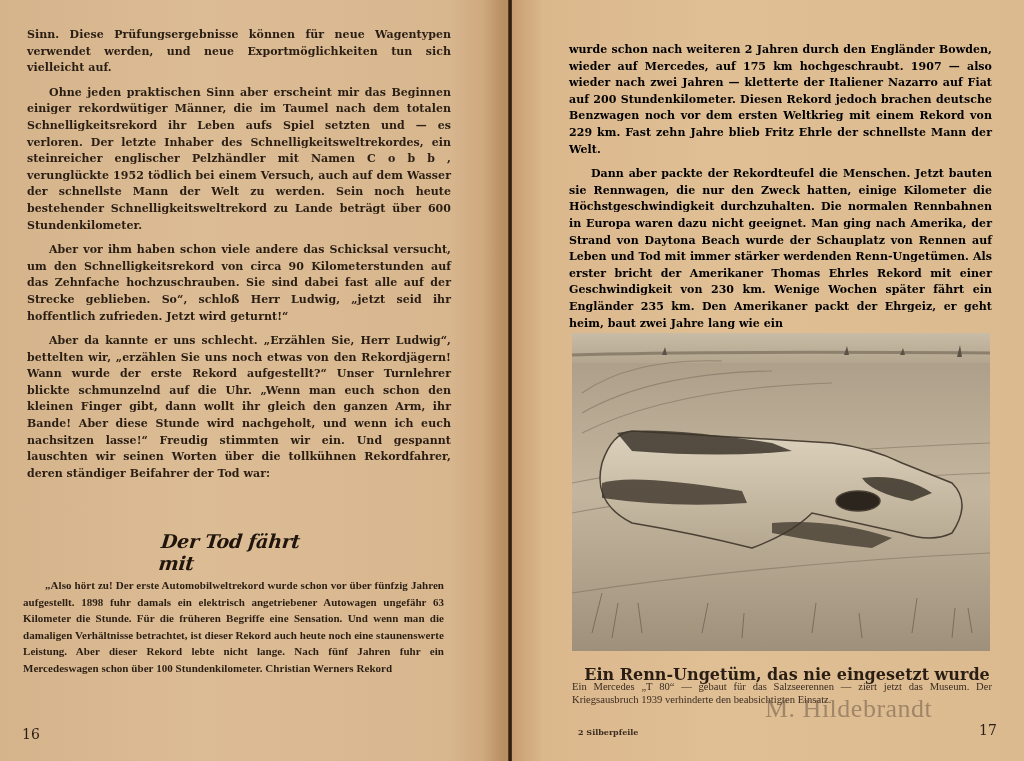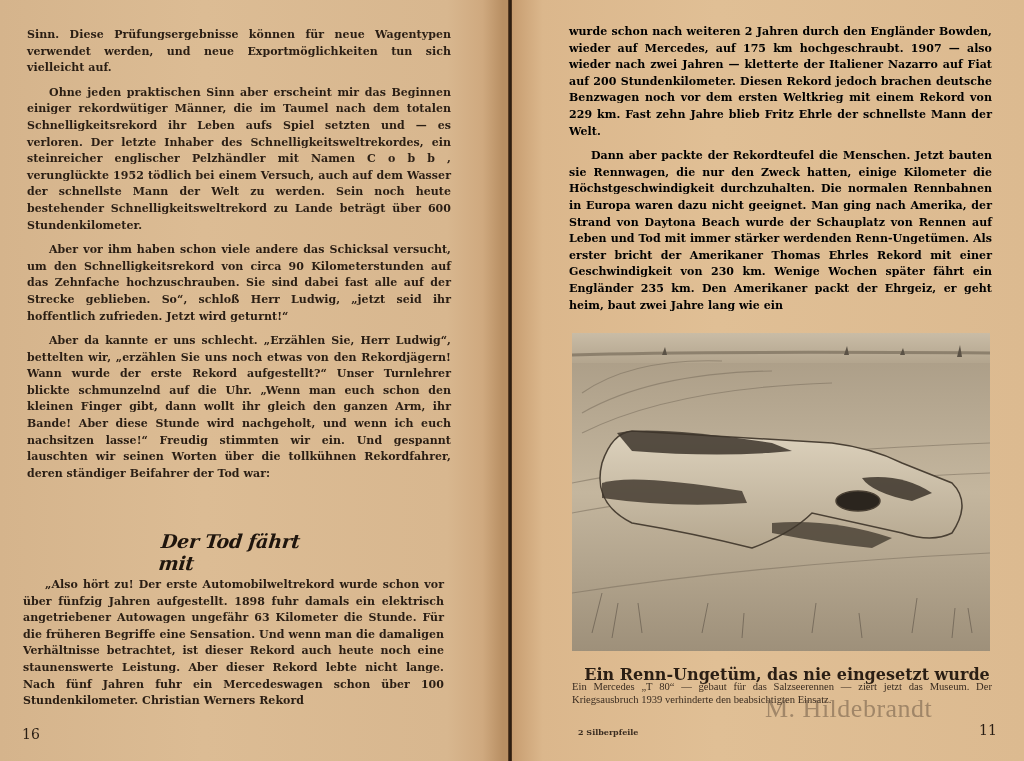--- a/index.html
+++ b/index.html
@@ -36,27 +36,27 @@
   .text p { margin: 0; }
   .text p.indent { text-indent: 22px; }
   .text p.gap { margin-top: 8px; }
   .left-top { left: 27px; top: 27px; width: 424px; }
   .heading {
     position: absolute; left: 160px; top: 530px; width: 150px;
     font-family: "DejaVu Serif", serif; font-style: italic; font-weight: bold;
     font-size: 19px; letter-spacing: -0.3px; color: #1f150d;
     transform: skewX(-6deg);
   }
-  .left-bottom { left: 23px; top: 577px; width: 421px; }
+  .left-bottom { left: 23px; top: 577px; width: 421px; font-family: Liberation Serif, serif; }
   .pagenum {
     position: absolute; font-size: 14px; font-weight: normal; color: #2a1e14;
   }
   .pn-left { left: 22px; top: 726px; }
   .pn-right { left: 979px; top: 722px; }
-  .right-top { left: 569px; top: 24px; width: 423px; }
+  .right-top { left: 569px; top: 42px; width: 423px; }
   .figure {
     position: absolute; left: 572px; top: 333px; width: 418px; height: 318px;
     background: #b8aa94;
     overflow: hidden;
   }
   .figure svg { display: block; }
   .caption-title {
     position: absolute; left: 560px; top: 665px; width: 464px; text-align: center;
     font-size: 16px; font-weight: bold; color: #2a1e14;
     transform: translateX(-5px);
@@ -150,15 +150,15 @@
     <g stroke="#5b5246" stroke-width="1" fill="none" opacity="0.6">
       <path d="M20 300 l10 -40 M40 305 l6 -35 M70 300 l-4 -30 M130 300 l6 -30 M170 305 l2 -25 M240 300 l4 -30 M290 305 l-3 -25 M340 300 l5 -35 M380 305 l3 -30 M400 300 l-4 -25"></path>
     </g>
   </svg>
 </div>
 
 <div class="caption-title">Ein Renn-Ungetüm, das nie eingesetzt wurde</div>
 <div class="caption-body">Ein Mercedes „T 80“ — gebaut für das Salzseerennen — ziert jetzt das Museum. Der Kriegsausbruch 1939 verhinderte den beabsichtigten Einsatz.</div>
 
 <div class="footer-sig">2 Silberpfeile</div>
-<div class="pagenum pn-right">11</div>
+<div class="pagenum pn-right">17</div>
 
 <div class="watermark">M. Hildebrandt</div>
 
 </body></html>

